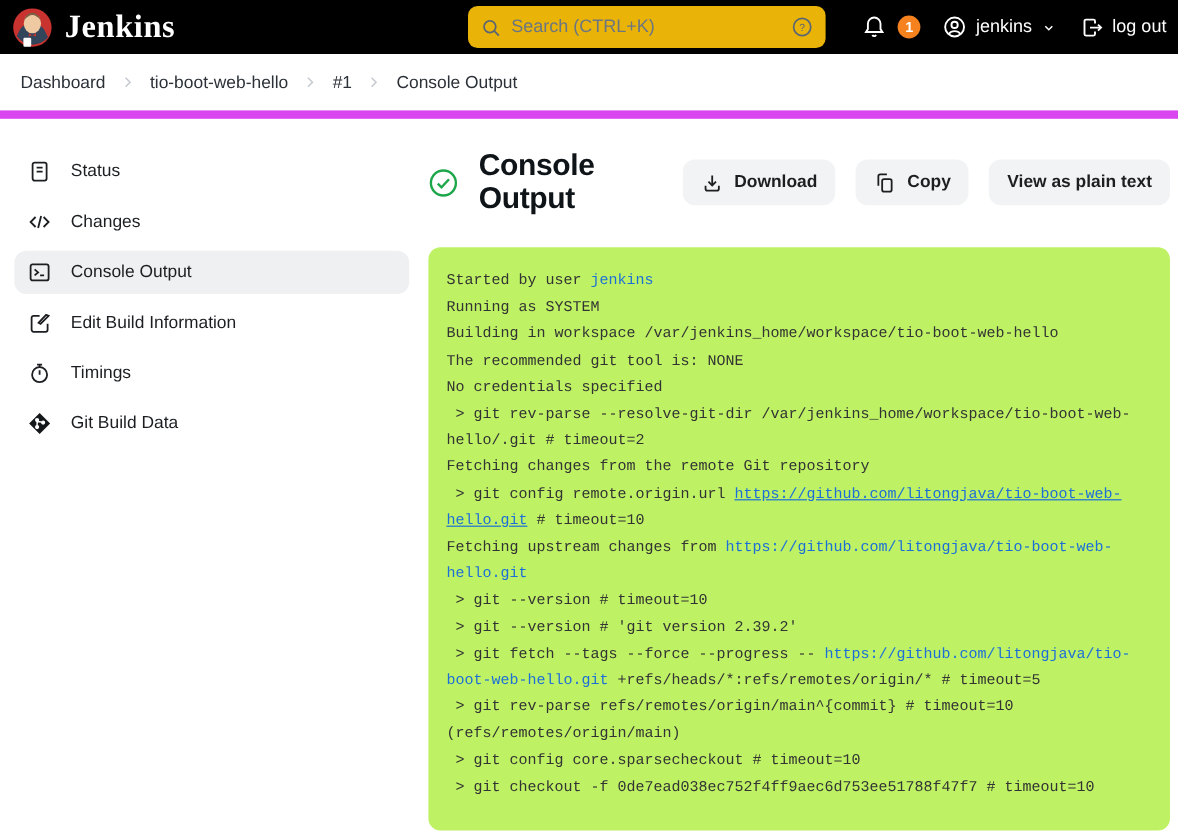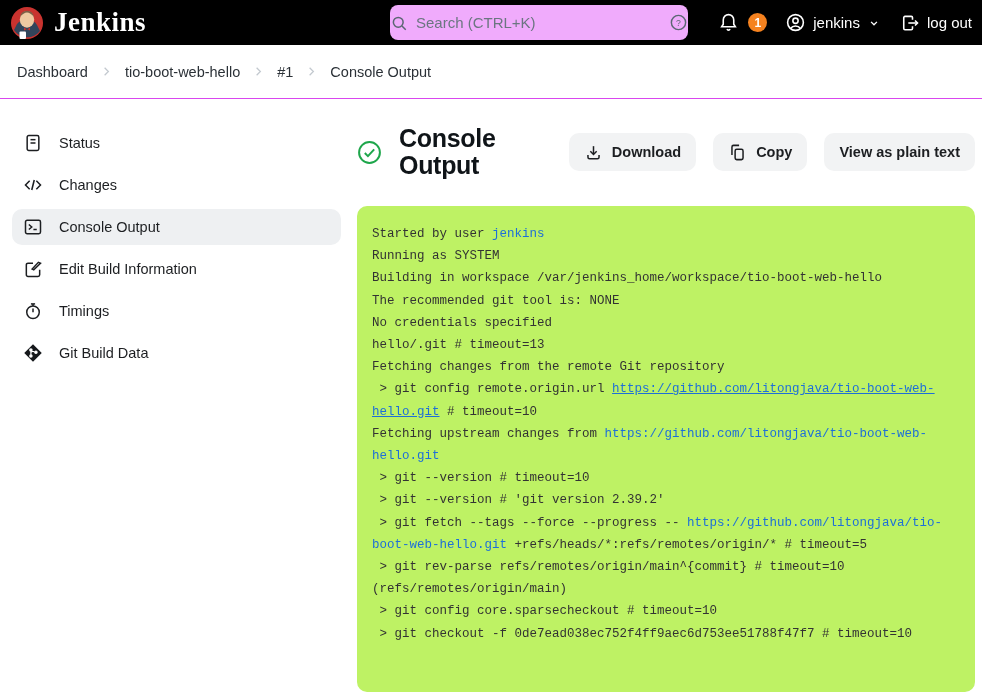--- a/index.html
+++ b/index.html
@@ -7,38 +7,38 @@
     font-family:"Liberation Sans", sans-serif; }
   a { color:inherit; text-decoration:none; }
 
   
   .topbar { position:relative; height:45px; background:#000; color:#fff;
     display:flex; align-items:center; }
   .brand { display:flex; align-items:center; gap:10px; padding-left:10px; }
   .brand-title { font-family:"Liberation Serif", serif; font-weight:700;
     font-size:27px; letter-spacing:.5px; }
   .search { position:absolute; left:390px; top:5px; width:298px; height:35px;
-    background:#f0abfc; border-radius:8px; display:flex; align-items:center;
-    padding:0 0; gap:8px; color:#5a6672; }
+    background:#eab308; border-radius:8px; display:flex; align-items:center;
+    padding:0 10px; gap:8px; color:#5a6672; }
   .search input { flex:1; border:none; outline:none; background:transparent;
     font-size:15px; color:#333; font-family:inherit; min-width:0; }
   .search input::placeholder { color:#6b7681; }
   .top-right { position:absolute; right:10px; top:0; height:45px;
     display:flex; align-items:center; gap:9px; }
   .badge { width:19px; height:19px; border-radius:50%; background:#f5821f;
     color:#fff; font-size:12px; font-weight:700; display:flex;
     align-items:center; justify-content:center; }
   .tb-btn { display:flex; align-items:center; gap:7px; font-size:15px;
     color:#fff; background:none; border:none; font-family:inherit; cursor:pointer; }
   .icon { display:inline-flex; align-items:center; justify-content:center; }
 
   
   .breadcrumb-bar { height:54px; display:flex; align-items:center; gap:11px;
     padding-left:17px; font-size:14.5px; color:#2b3137;
-    border-bottom:1px solid #d946ef; background:#fff; }
+    border-bottom:7px solid #d946ef; background:#fff; }
   .crumb { cursor:pointer; }
   .crumb-sep { display:inline-flex; color:#c3c9cf; }
 
   
   .content { display:flex; }
   .sidebar { width:357px; padding:26px 16px 0 12px; flex-shrink:0; }
   .side-item { display:flex; align-items:center; gap:16px; height:36px;
     padding:0 11px; border-radius:10px; margin-bottom:6px; font-size:14.5px;
     color:#1c1e21; cursor:pointer; }
   .side-item.selected { background:#eef0f2; }
@@ -255,21 +255,22 @@
             <span>View as plain text</span>
           </button>
         </div>
     </div>
     <div class="console-box">
         <div class="log-line"><span>Started by user </span><a class="log-link">jenkins</a></div>
         <div class="log-line"><span>Running as SYSTEM</span></div>
         <div class="log-line"><span>Building in workspace /var/jenkins_home/workspace/tio-boot-web-hello</span></div>
         <div class="log-line"><span>The recommended git tool is: NONE</span></div>
         <div class="log-line"><span>No credentials specified</span></div>
-        <div class="log-line"><span>hello/.git # timeout=13</span></div>
+        <div class="log-line"><span> &gt; git rev-parse --resolve-git-dir /var/jenkins_home/workspace/tio-boot-web-</span></div>
+        <div class="log-line"><span>hello/.git # timeout=2</span></div>
         <div class="log-line"><span>Fetching changes from the remote Git repository</span></div>
         <div class="log-line"><span> &gt; git config remote.origin.url </span><a class="log-link u">https://github.com/litongjava/tio-boot-web-</a></div>
         <div class="log-line"><a class="log-link u">hello.git</a><span> # timeout=10</span></div>
         <div class="log-line"><span>Fetching upstream changes from </span><a class="log-link">https://github.com/litongjava/tio-boot-web-</a></div>
         <div class="log-line"><a class="log-link">hello.git</a></div>
         <div class="log-line"><span> &gt; git --version # timeout=10</span></div>
         <div class="log-line"><span> &gt; git --version # 'git version 2.39.2'</span></div>
         <div class="log-line"><span> &gt; git fetch --tags --force --progress -- </span><a class="log-link">https://github.com/litongjava/tio-</a></div>
         <div class="log-line"><a class="log-link">boot-web-hello.git</a><span> +refs/heads/*:refs/remotes/origin/* # timeout=5</span></div>
         <div class="log-line"><span> &gt; git rev-parse refs/remotes/origin/main^{commit} # timeout=10</span></div>

